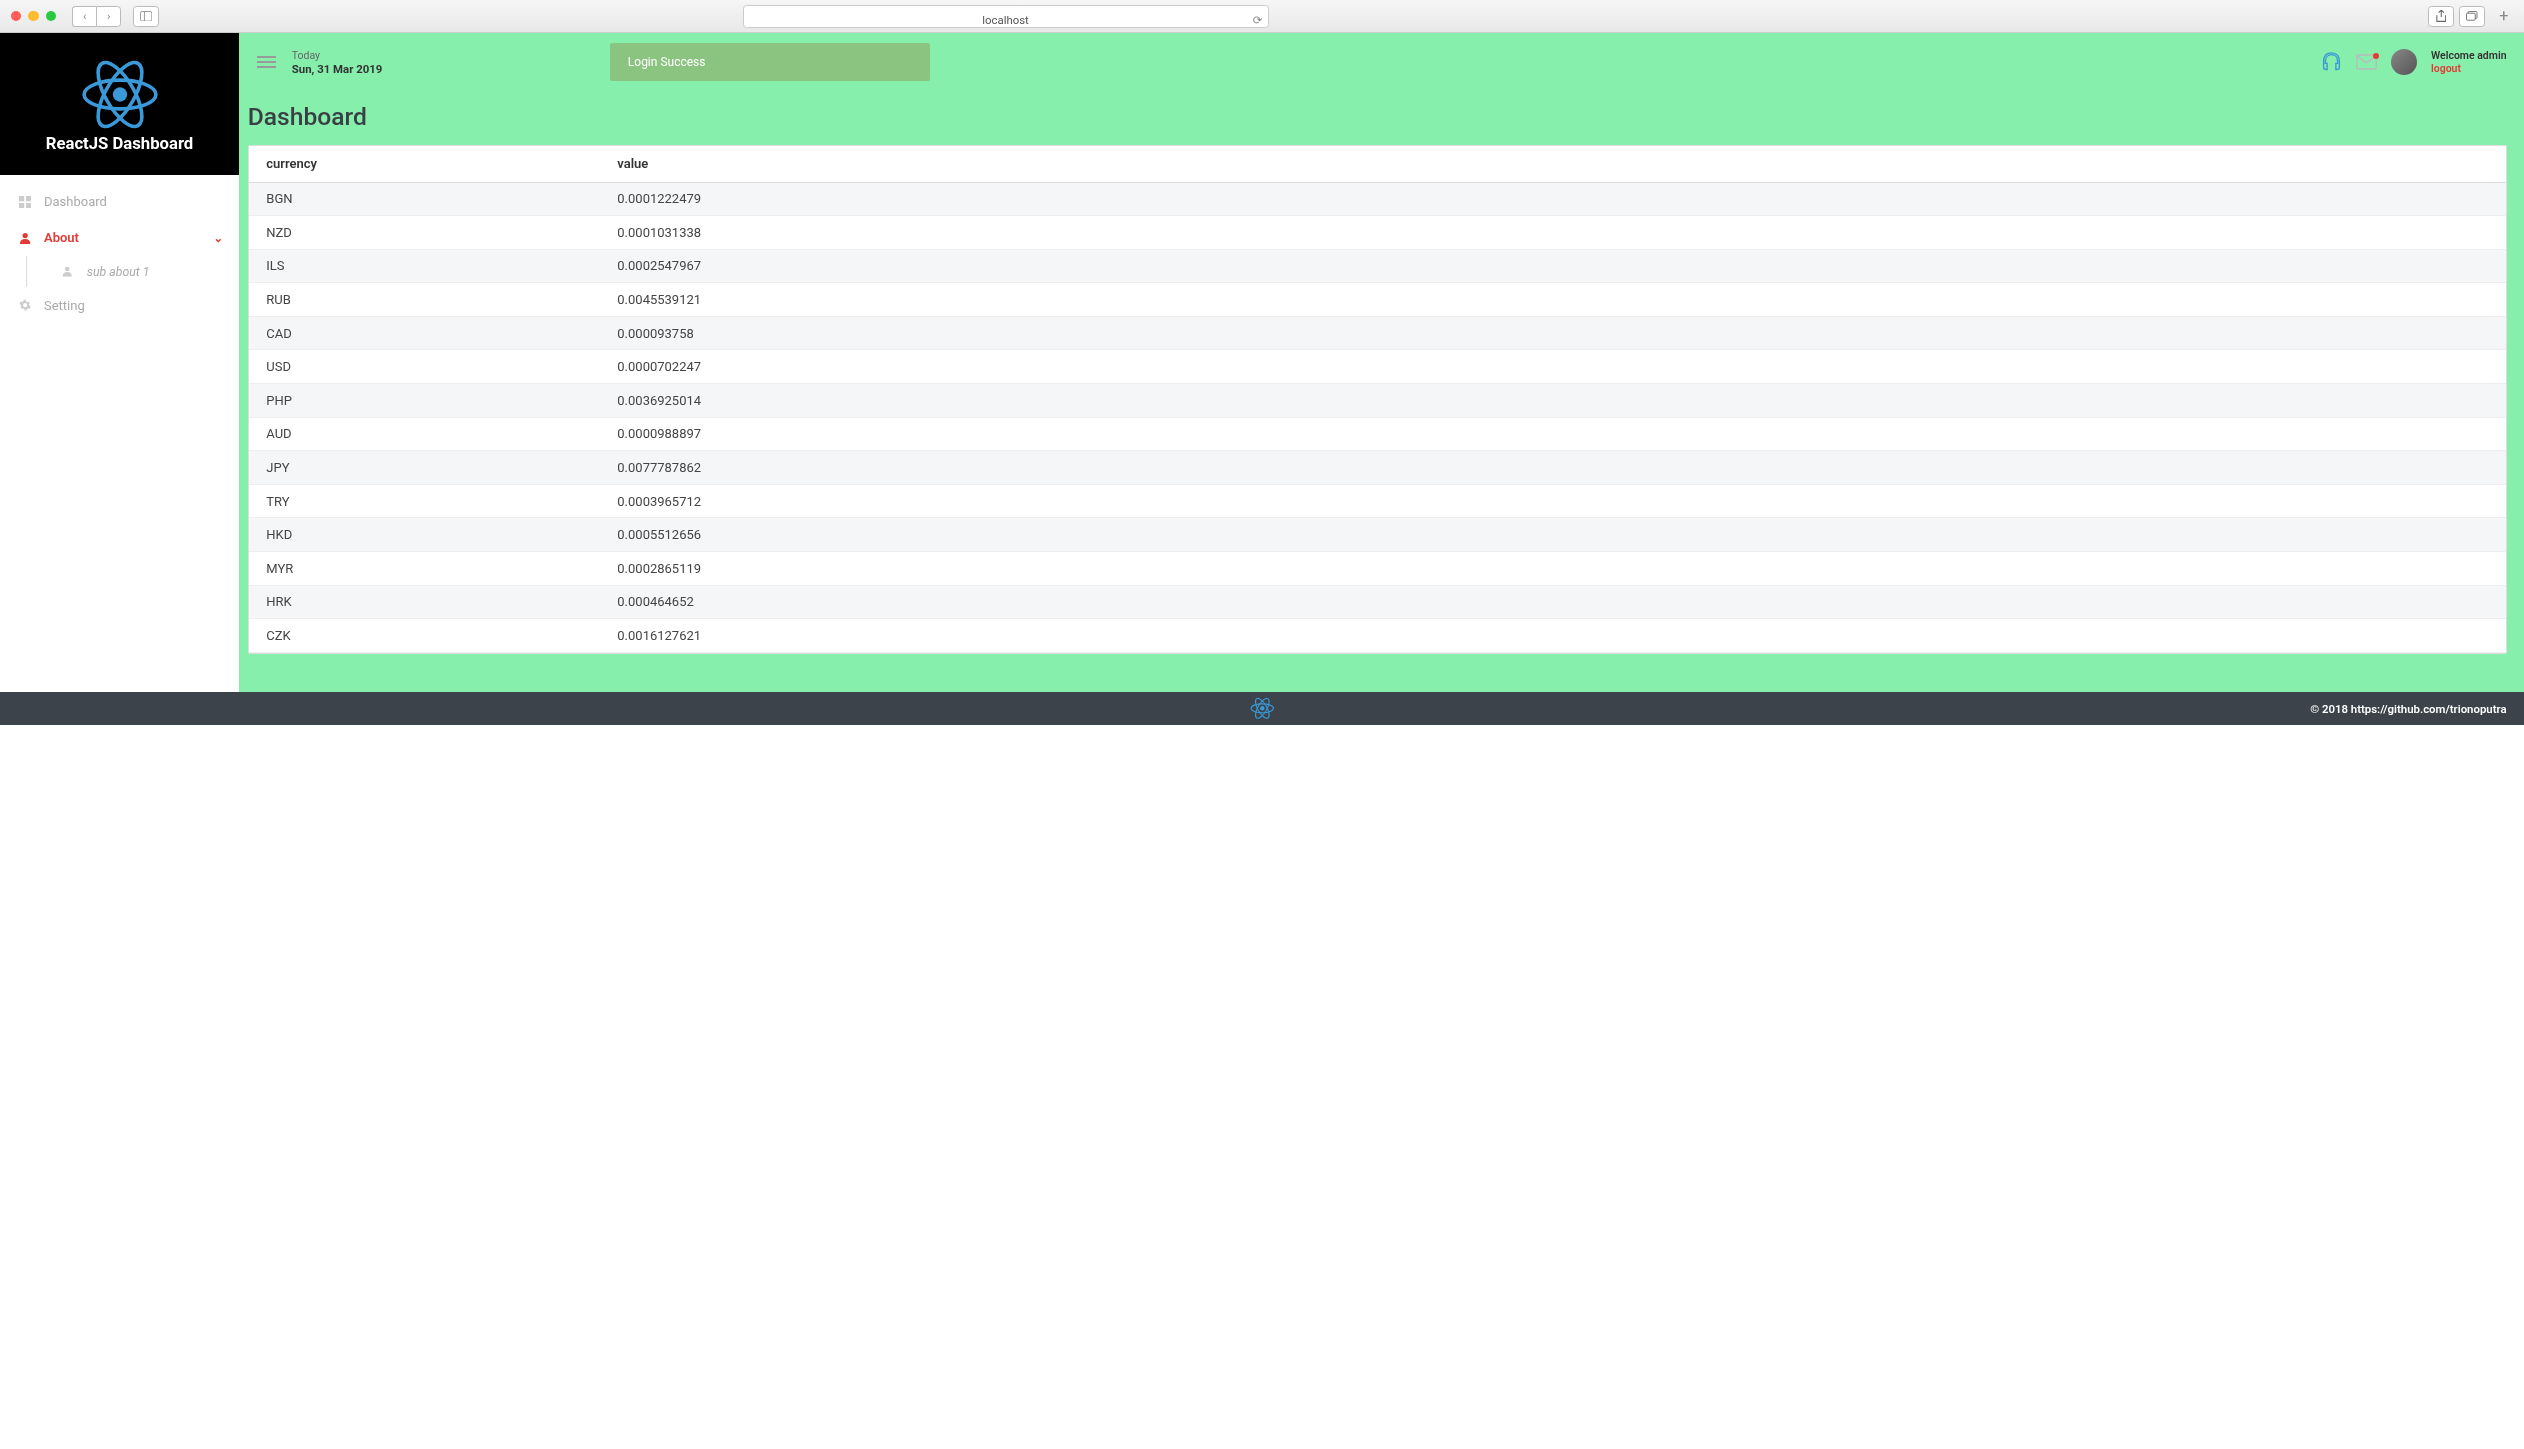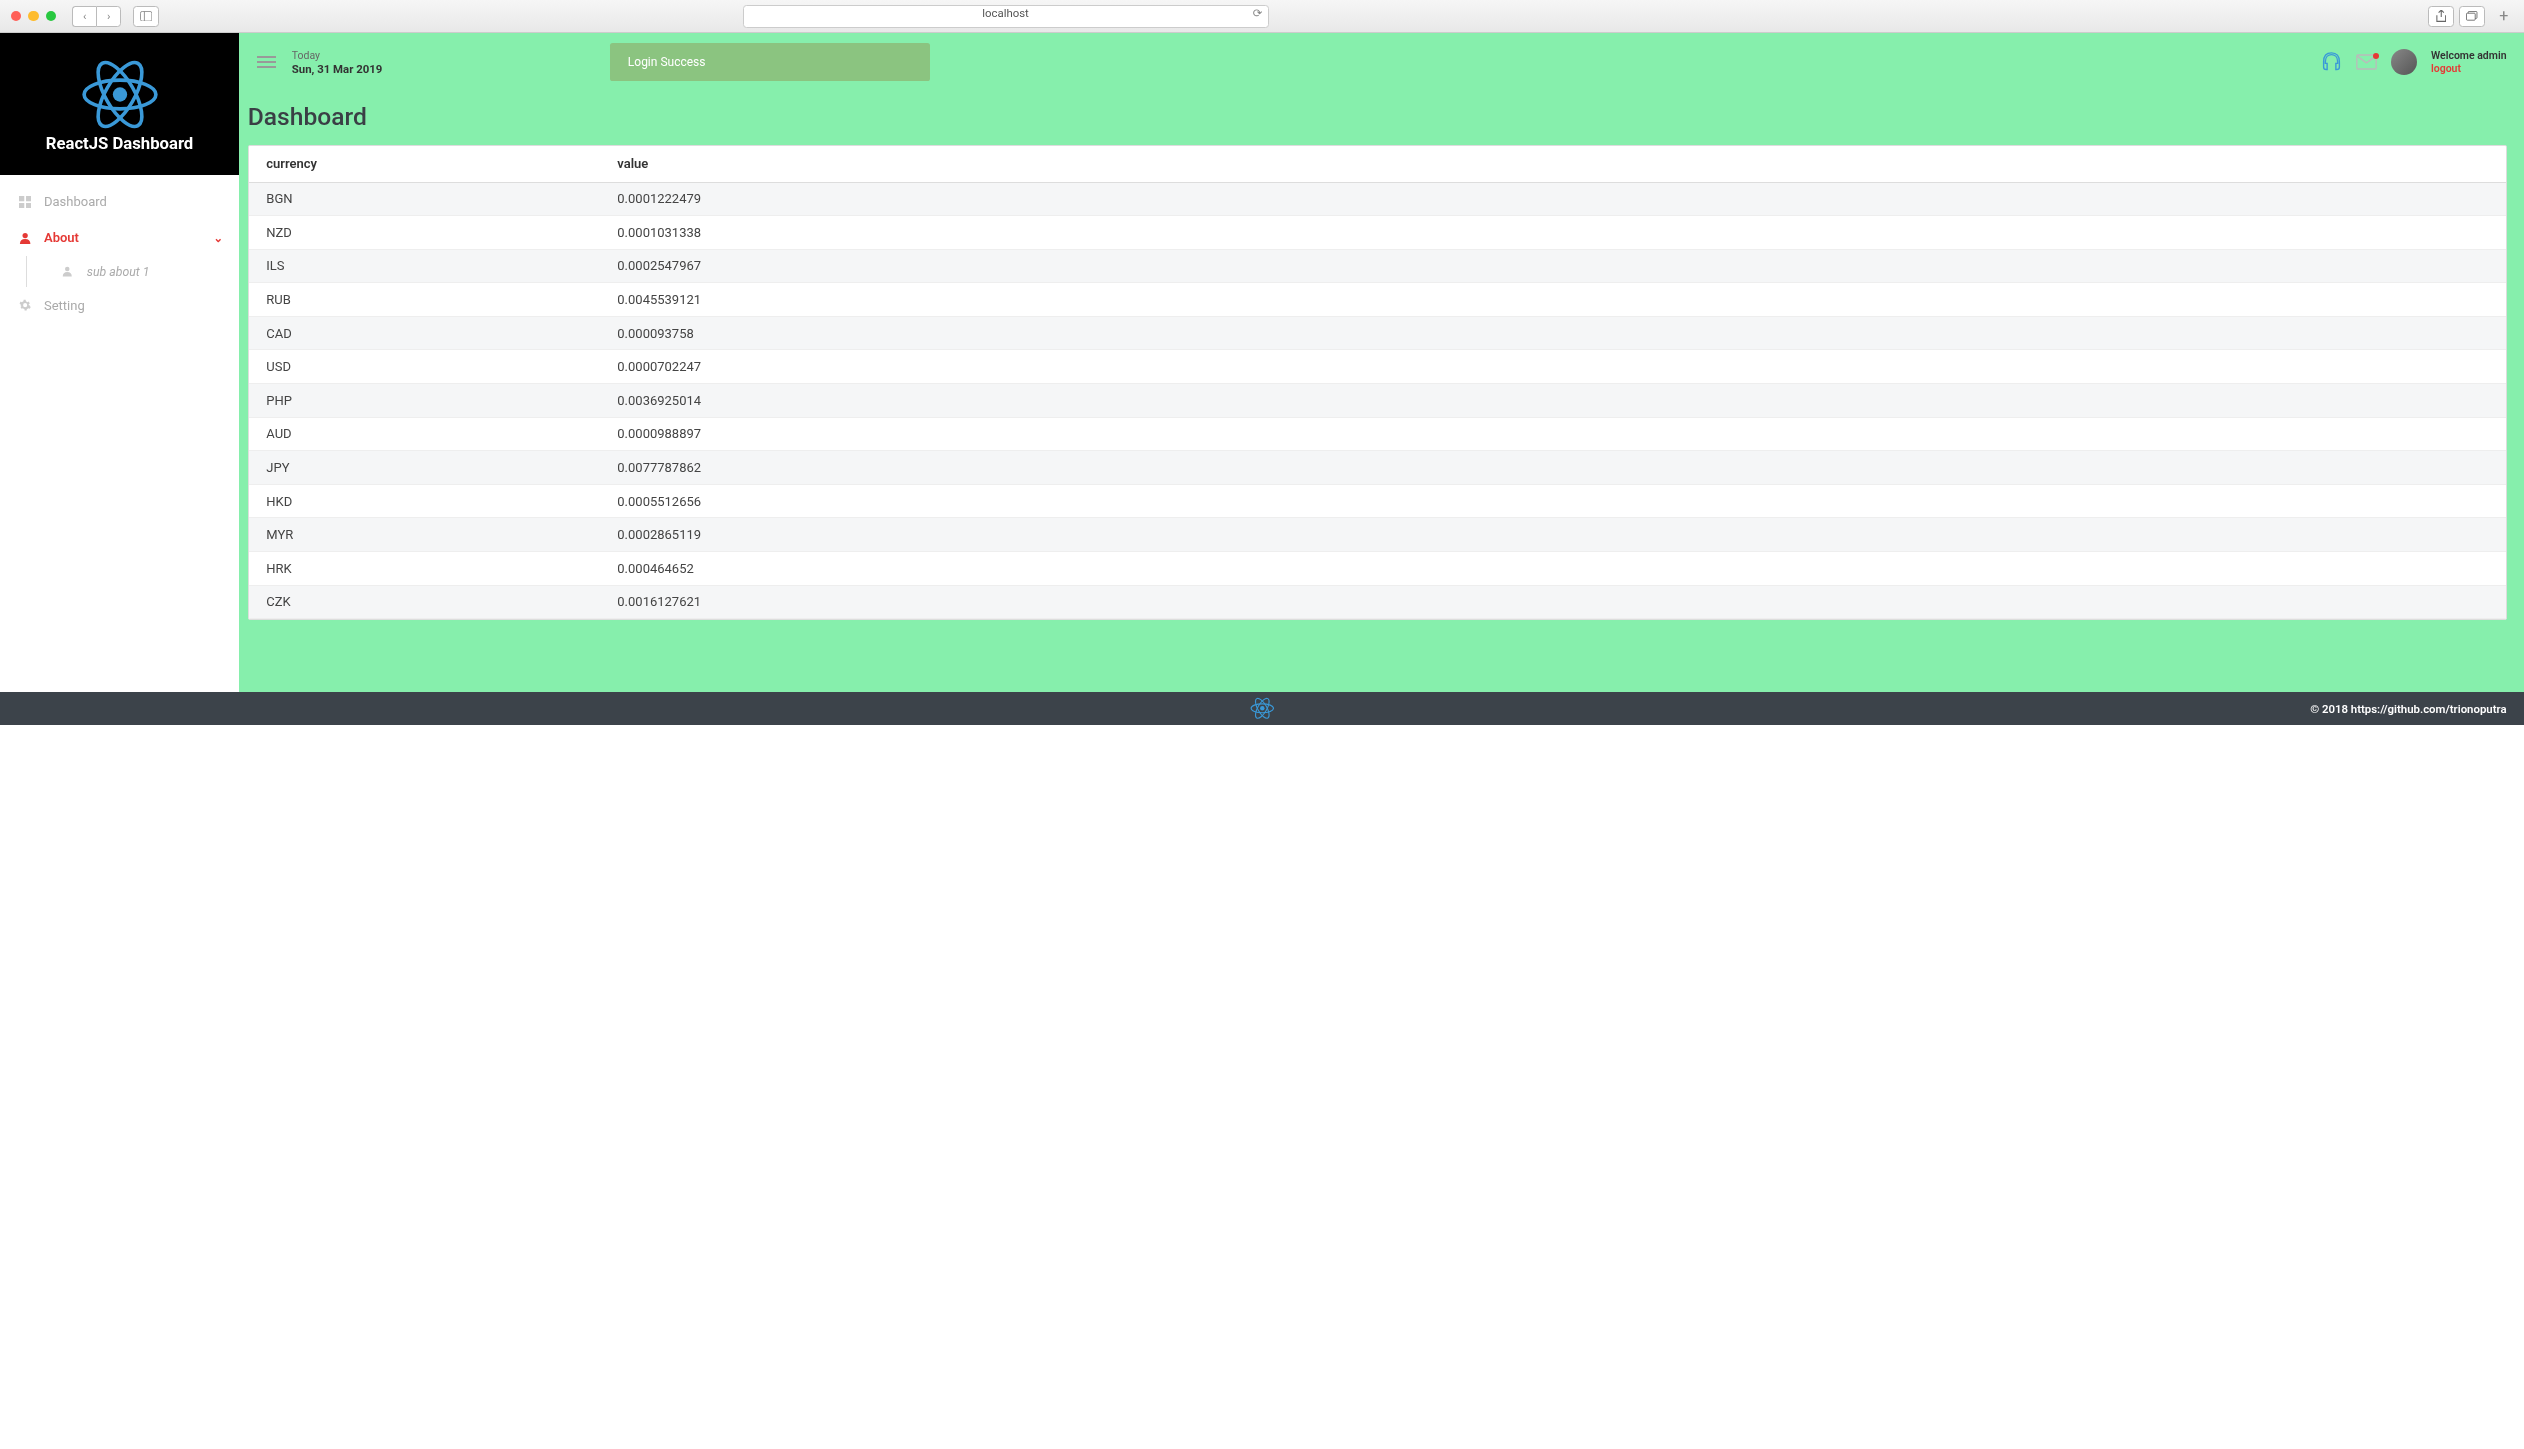--- a/index.html
+++ b/index.html
@@ -10,21 +10,21 @@
 .traffic-lights { display: flex; gap: 7px; }
 .tl { width: 10.5px; height: 10.5px; border-radius: 50%; }
 .tl.red { background: #ff5f57; }
 .tl.yellow { background: #febc2e; }
 .tl.green { background: #28c840; }
 .nav-buttons { display: flex; margin-left: 8.8px; }
 .nav-btn { width: 24.6px; height: 21px; border: 0.9px solid #bbb; background: #fff; display: flex; align-items: center; justify-content: center; font-size: 11.4px; color: #888; }
 .nav-btn:first-child { border-radius: 3.5px 0 0 3.5px; border-right: none; }
 .nav-btn:last-child { border-radius: 0 3.5px 3.5px 0; }
 .panel-btn { width: 26px; height: 21px; border: 0.9px solid #bbb; background: #fff; border-radius: 3.5px; margin-left: 5.3px; display: flex; align-items: center; justify-content: center; }
-.url-bar { flex: 1; max-width: 526px; margin: 0 auto; height: 23px; background: #fff; border: 0.9px solid #ccc; border-radius: 3.5px; display: flex; align-items: flex-start; justify-content: center; font-size: 11.4px; color: #555; position: relative; }
+.url-bar { flex: 1; max-width: 526px; margin: 0 auto; height: 23px; background: #fff; border: 0.9px solid #ccc; border-radius: 3.5px; display: flex; align-items: flex-end; justify-content: center; font-size: 11.4px; color: #555; position: relative; }
 .url-refresh { position: absolute; right: 5.3px; color: #888; }
 .right-btns { display: flex; gap: 5.3px; margin-left: auto; }
 .right-btn { width: 26px; height: 21px; border: 0.9px solid #bbb; background: #fff; border-radius: 3.5px; display: flex; align-items: center; justify-content: center; font-size: 12.3px; color: #555; }
 .new-tab { width: 19.3px; height: 19.3px; display: flex; align-items: center; justify-content: center; color: #888; font-size: 16px; margin-left: 1.8px; }
 
 
 .app { display: flex; height: calc(725px - 33px - 33px); }
 
 
 .sidebar { width: 239px; background: #fff; display: flex; flex-direction: column; }
@@ -245,20 +245,24 @@
               </tr>
               <tr>
                 <td>AUD</td>
                 <td>0.0000988897</td>
               </tr>
               <tr>
                 <td>JPY</td>
                 <td>0.0077787862</td>
               </tr>
               <tr>
+                <td>TRY</td>
+                <td>0.0003965712</td>
+              </tr>
+              <tr>
                 <td>HKD</td>
                 <td>0.0005512656</td>
               </tr>
               <tr>
                 <td>MYR</td>
                 <td>0.0002865119</td>
               </tr>
               <tr>
                 <td>HRK</td>
                 <td>0.000464652</td>

